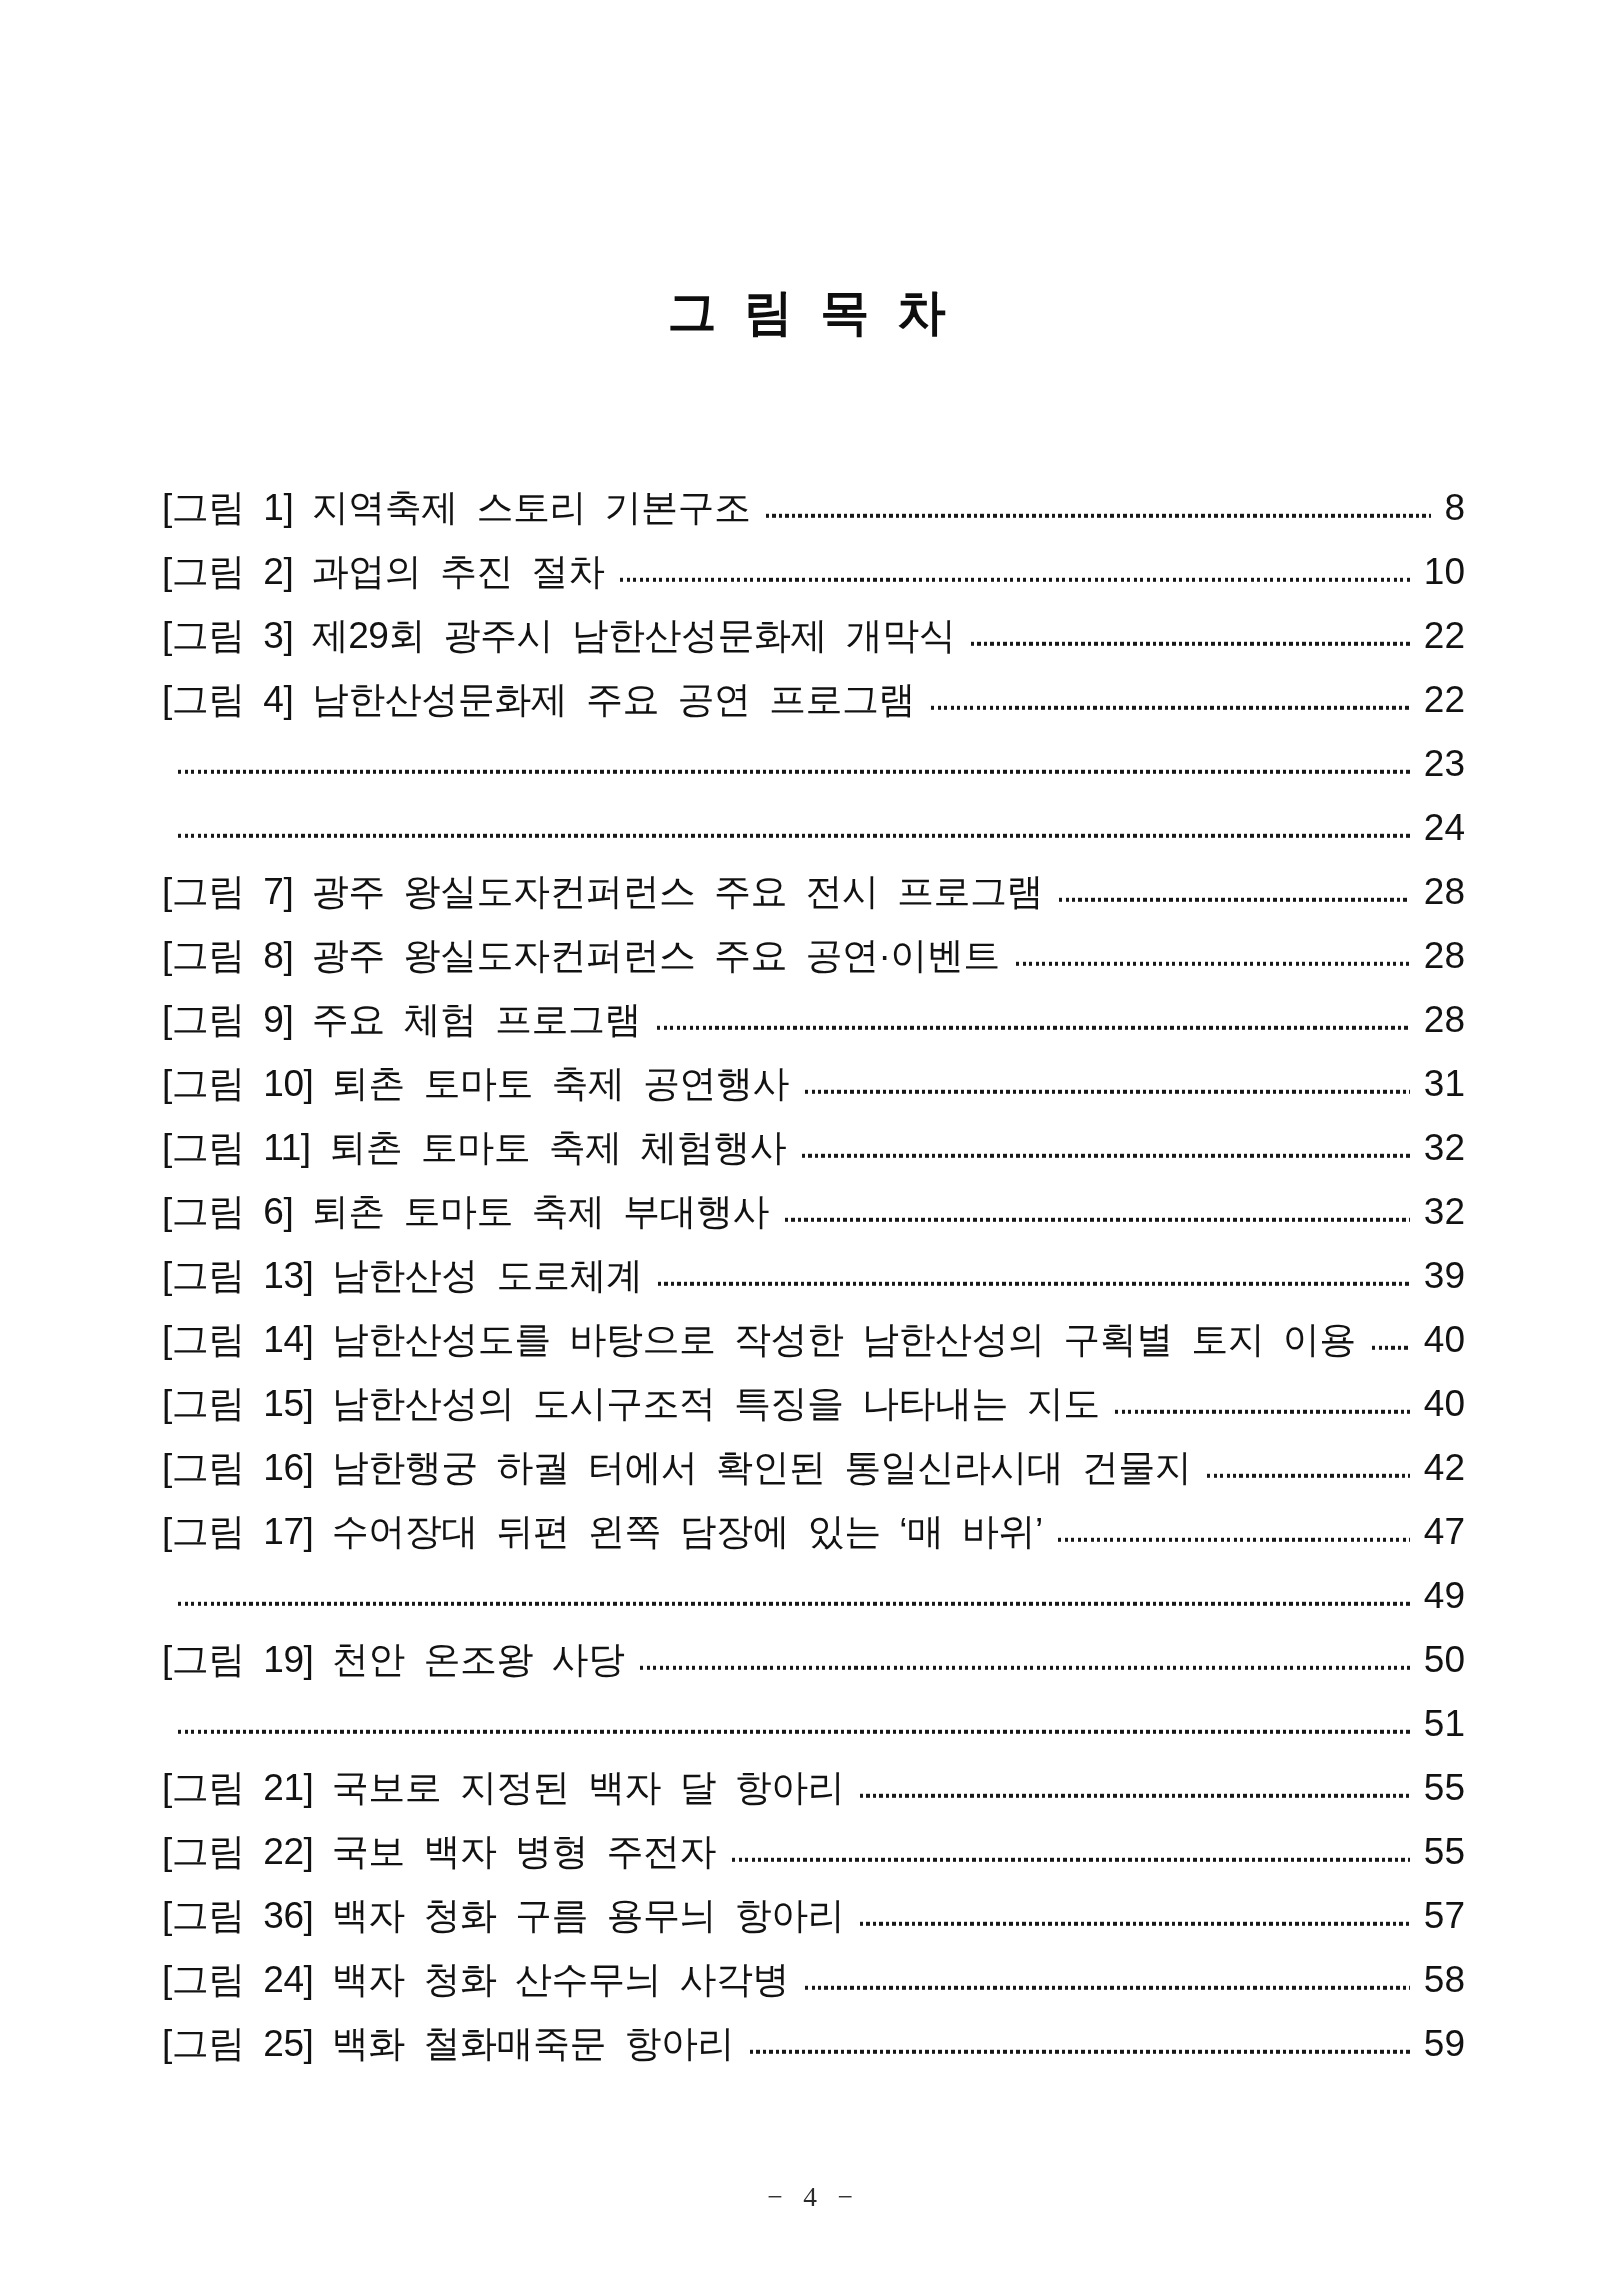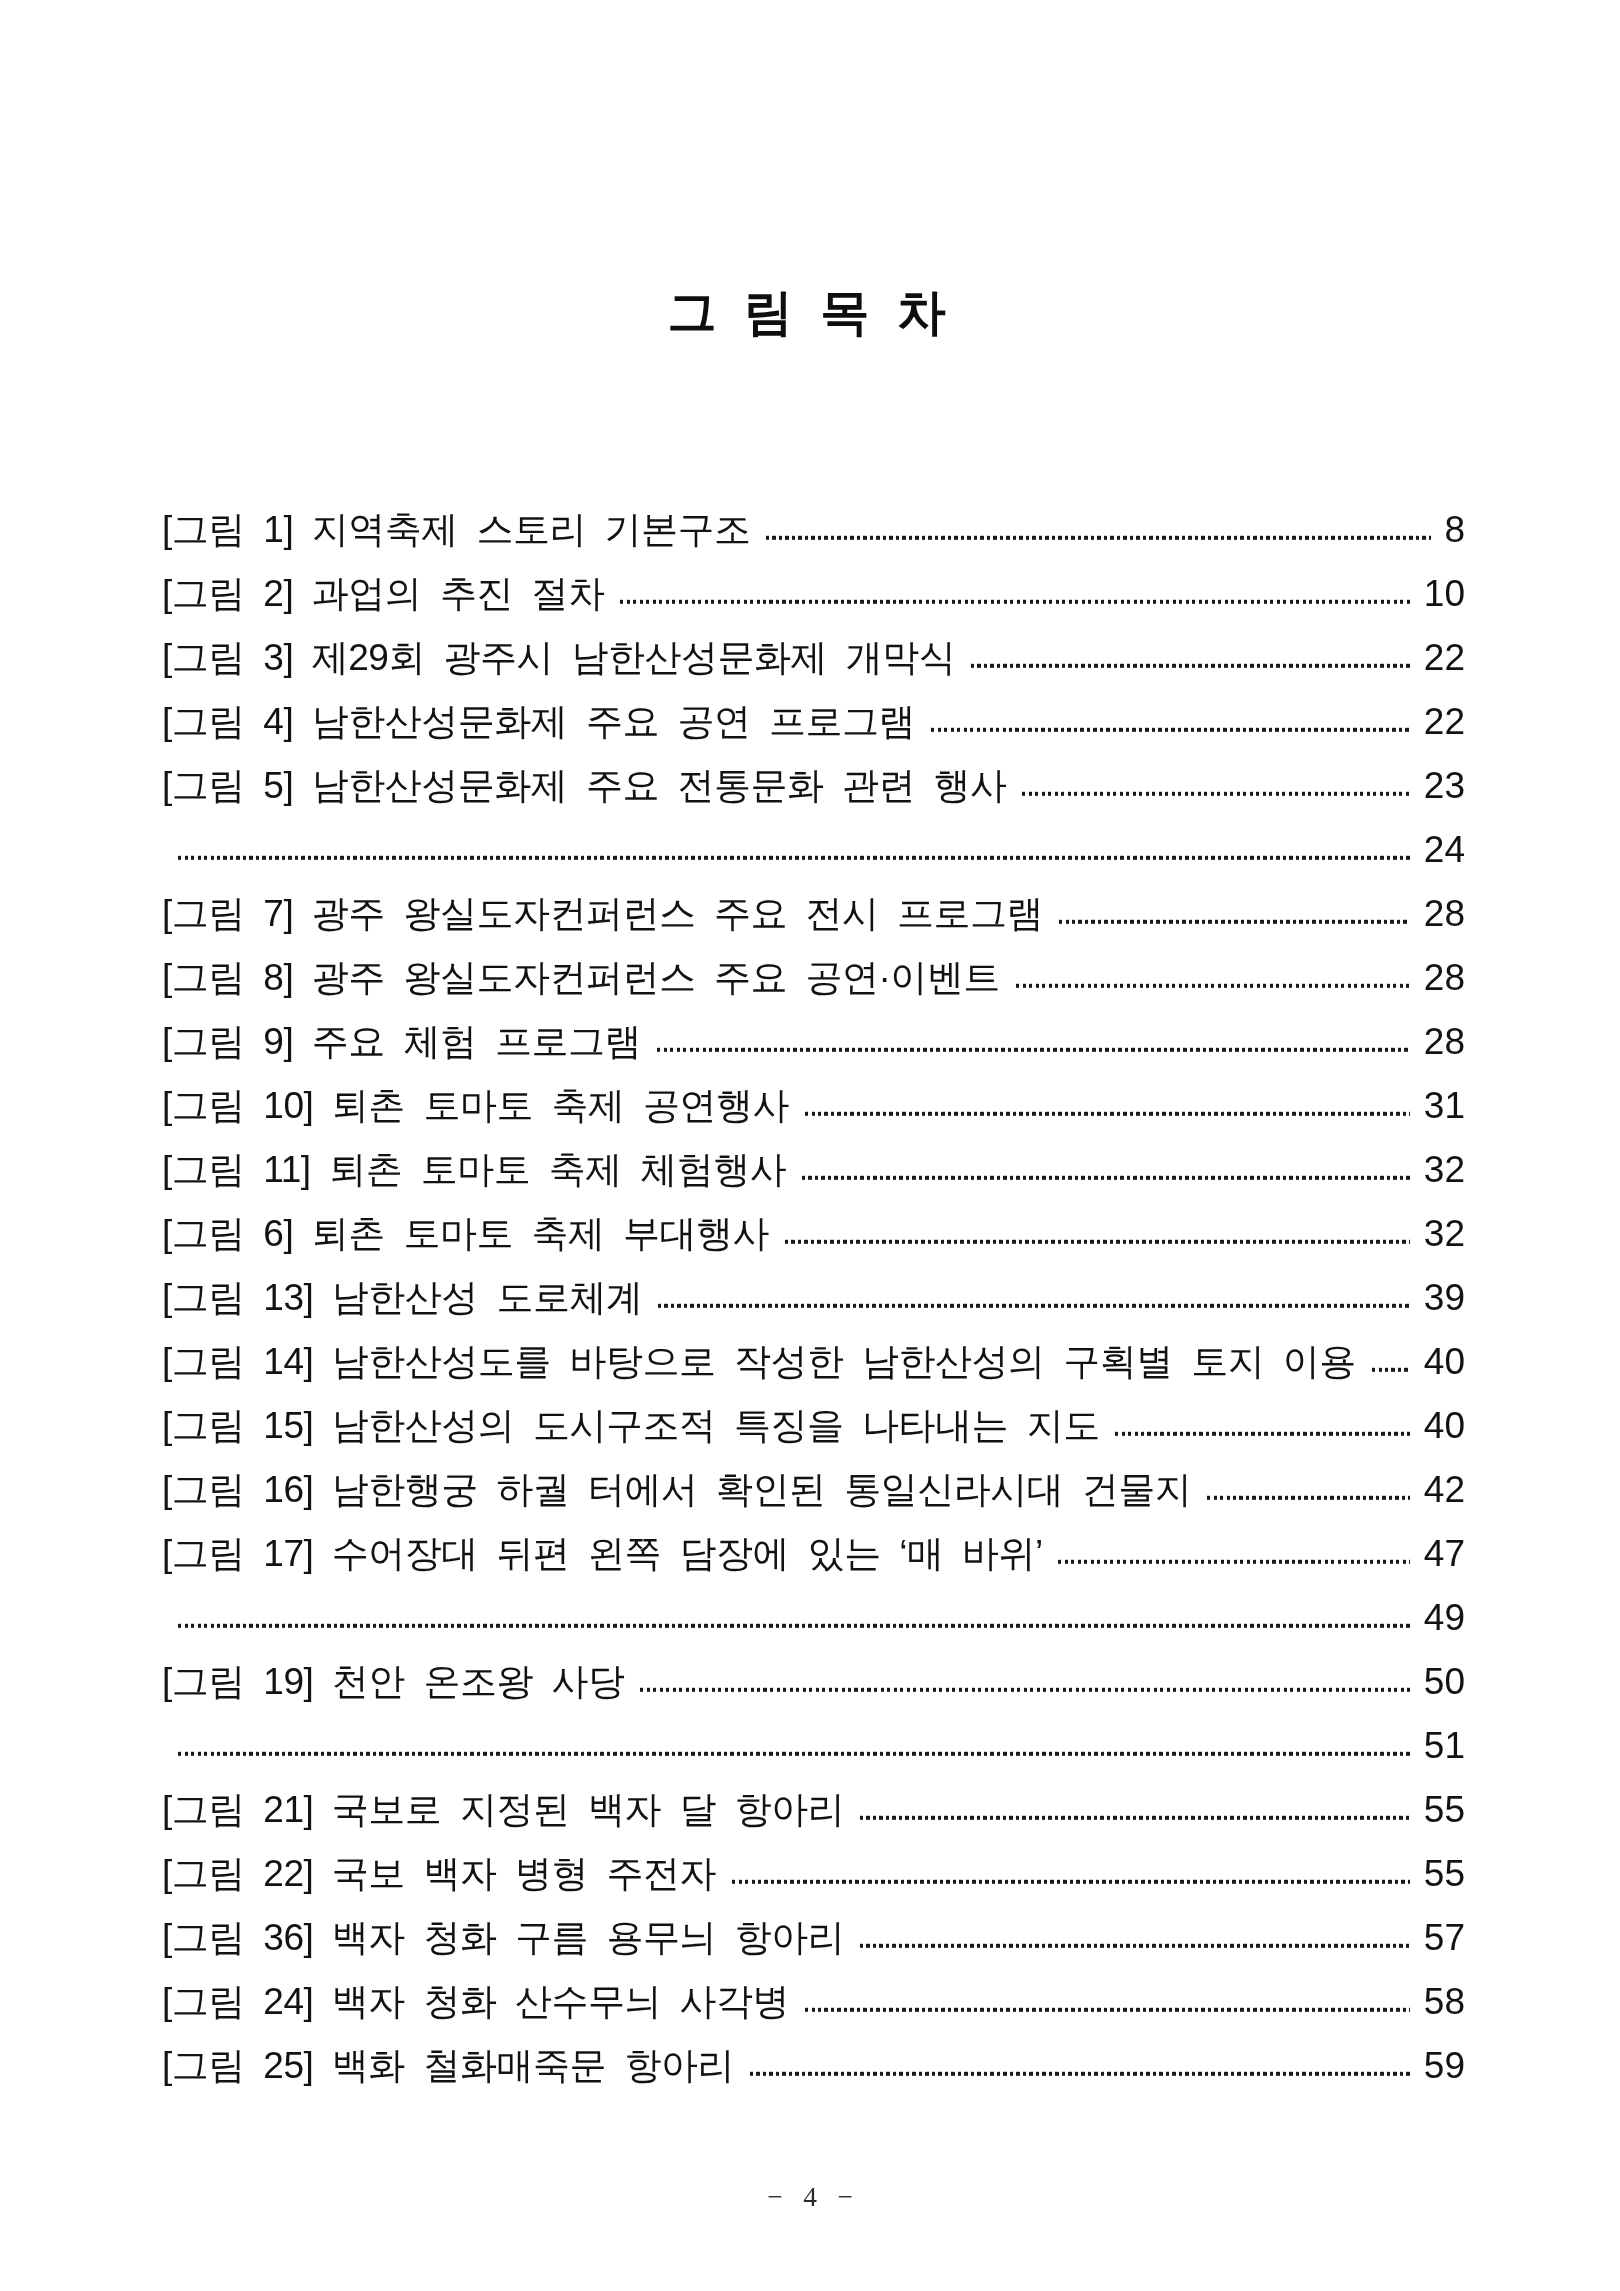--- a/index.html
+++ b/index.html
@@ -24,21 +24,21 @@
     width: 100%;
     text-align: center;
     font-size: 49px;
     font-weight: 700;
     letter-spacing: 6.9px;
     color: #0e0e0e;
     white-space: pre;
   }
   .toc {
     position: absolute;
-    top: 497px;
+    top: 475px;
     left: 162px;
     right: 155px;
   }
   .toc-row {
     display: flex;
     align-items: center;
     height: 64px;
     font-size: 37px;
     line-height: 1;
   }
@@ -102,21 +102,20 @@
     <span class="toc-page">22</span>
   </div>
 
   <div class="toc-row">
     <span class="toc-label">[그림 4] 남한산성문화제 주요 공연 프로그램</span>
     <span class="leader"></span>
     <span class="toc-page">22</span>
   </div>
 
   <div class="toc-row">
-    <span class="toc-label">[그림 5] 남한산성문화제 주요 전통문화 관련 행사</span>
     <span class="leader"></span>
     <span class="toc-page">23</span>
   </div>
 
   <div class="toc-row">
     <span class="leader"></span>
     <span class="toc-page">24</span>
   </div>
 
   <div class="toc-row">

